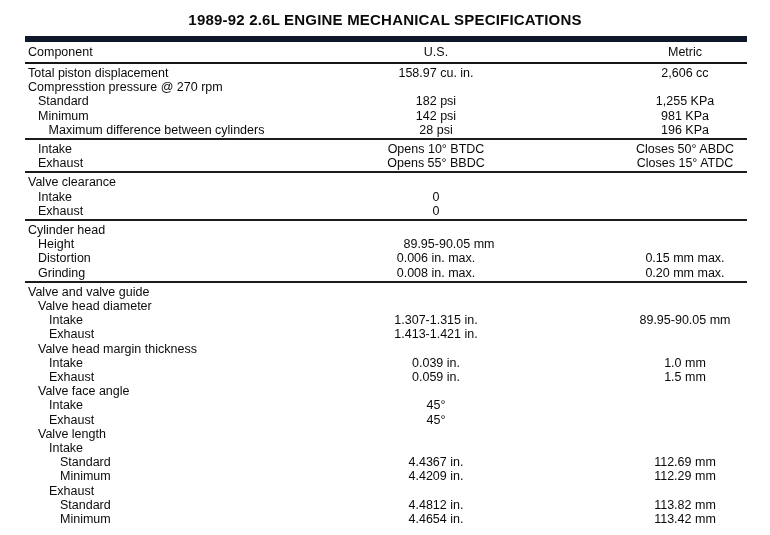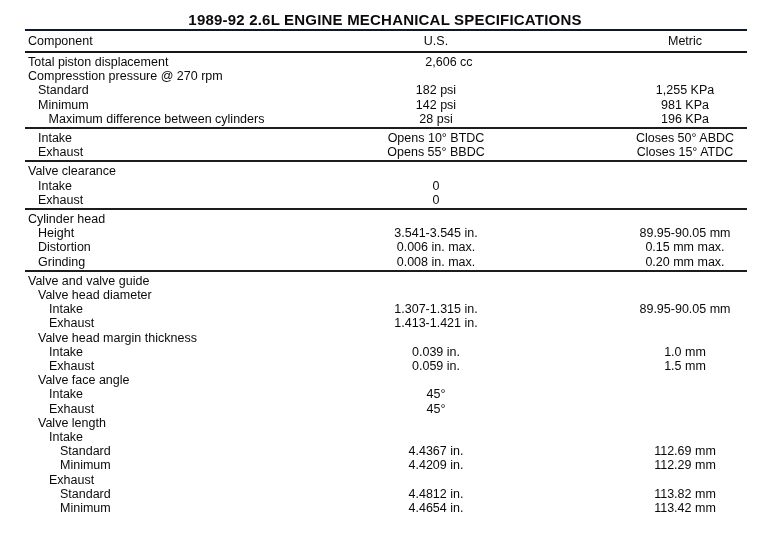--- a/index.html
+++ b/index.html
@@ -21,22 +21,22 @@
     font-weight: bold;
     font-size: 15px;
     line-height: 17px;
     padding-top: 11px;
     letter-spacing: 0.2px;
     white-space: nowrap;
   }
   .spec-table {
     margin-left: 25px;
     width: 722px;
-    border-top: 2px solid #0f172a;
-    margin-top: 1px;
+    border-top: 6px solid #0f172a;
+    margin-top: 8px;
   }
   .thead {
     display: grid;
     grid-template-columns: 250px 322px 150px;
     height: 20px;
     align-items: center;
     border-bottom: 2.5px solid #161616;
     font-size: 12.5px;
   }
   .section {
@@ -63,20 +63,21 @@
   <div class="spec-table">
     <div class="thead">
       <div class="cell comp">Component</div>
       <div class="cell us">U.S.</div>
       <div class="cell metric">Metric</div>
     </div>
     <div class="tbody" id="tbody">
         <div class="section">
           <div class="row">
             <div class="cell comp" style="padding-left: 3px;">Total piston displacement</div>
+            <div class="cell us">158.97 cu. in.</div>
             <div class="cell metric">2,606 cc</div>
           </div>
           <div class="row">
             <div class="cell comp" style="padding-left: 3px;">Compresstion pressure @ 270 rpm</div>
             <div class="cell us"></div>
             <div class="cell metric"></div>
           </div>
           <div class="row">
             <div class="cell comp" style="padding-left: 13px;">Standard</div>
             <div class="cell us">182 psi</div>
@@ -127,21 +128,20 @@
           </div>
         </div>
         <div class="section">
           <div class="row">
             <div class="cell comp" style="padding-left: 3px;">Cylinder head</div>
             <div class="cell us"></div>
             <div class="cell metric"></div>
           </div>
           <div class="row">
             <div class="cell comp" style="padding-left: 13px;">Height</div>
-            <div class="cell us">3.541-3.545 in.</div>
             <div class="cell metric">89.95-90.05 mm</div>
           </div>
           <div class="row">
             <div class="cell comp" style="padding-left: 13px;">Distortion</div>
             <div class="cell us">0.006 in. max.</div>
             <div class="cell metric">0.15 mm max.</div>
           </div>
           <div class="row">
             <div class="cell comp" style="padding-left: 13px;">Grinding</div>
             <div class="cell us">0.008 in. max.</div>

